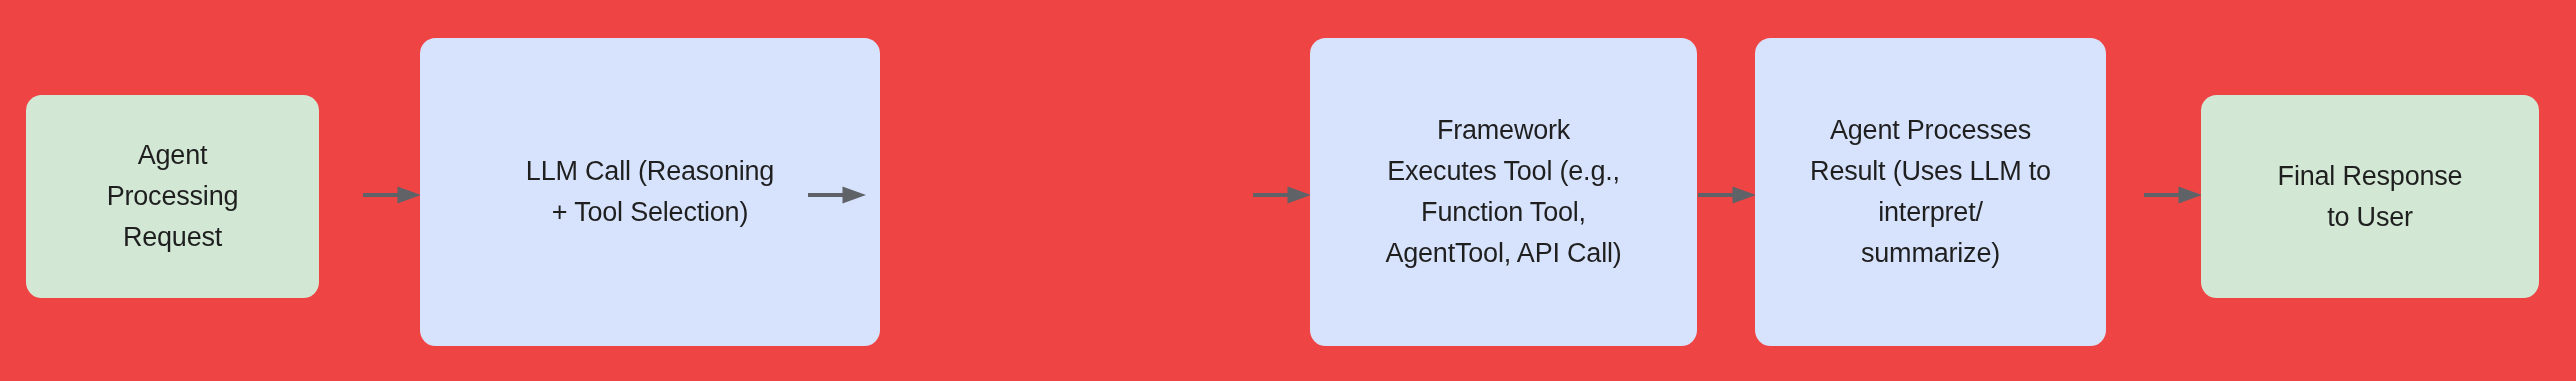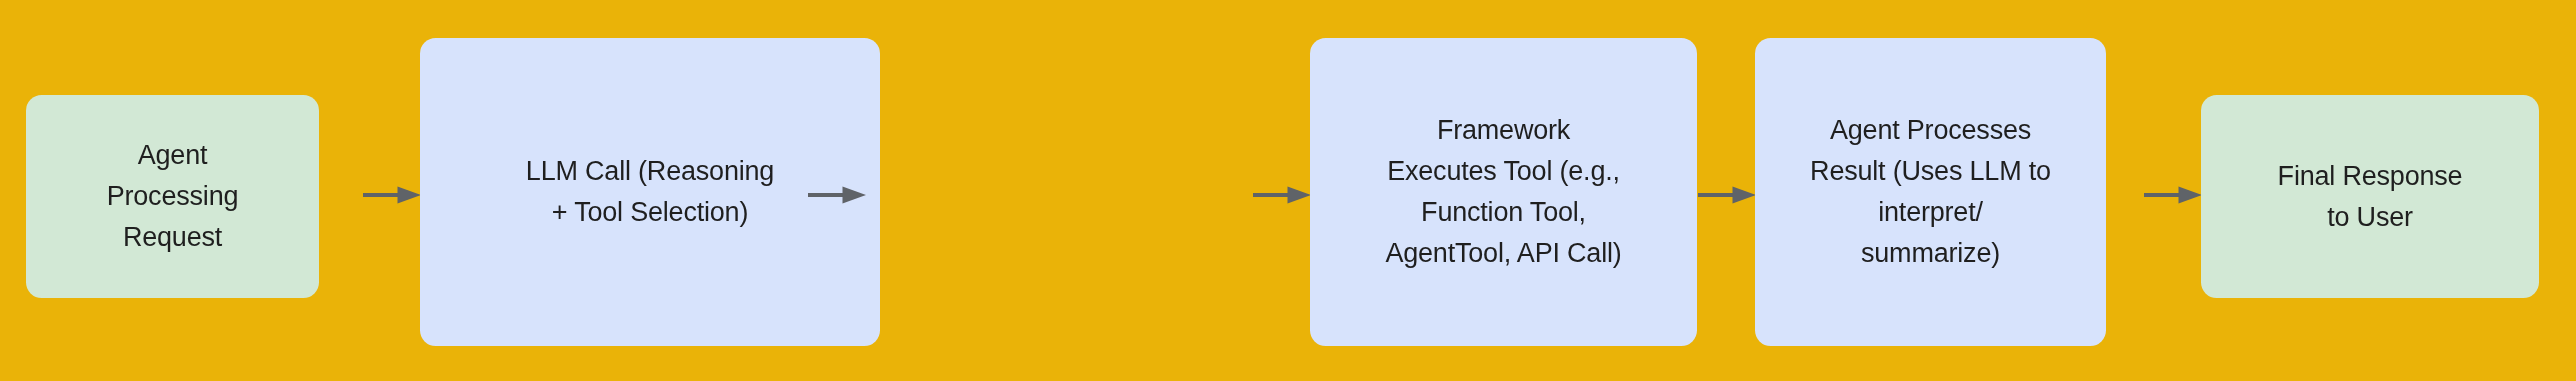--- a/index.html
+++ b/index.html
@@ -11,21 +11,21 @@
     width: 2576px;
     height: 382px;
     overflow: hidden;
     font-family: "Liberation Sans", sans-serif;
   }
 
   #flow-canvas {
     position: relative;
     width: 2576px;
     height: 382px;
-    background: #eab308;
+    background: #ef4444;
   }
 
   .node {
     position: absolute;
     box-sizing: border-box;
     border-radius: 15.7px;
     display: flex;
     align-items: center;
     justify-content: center;
     text-align: center;

